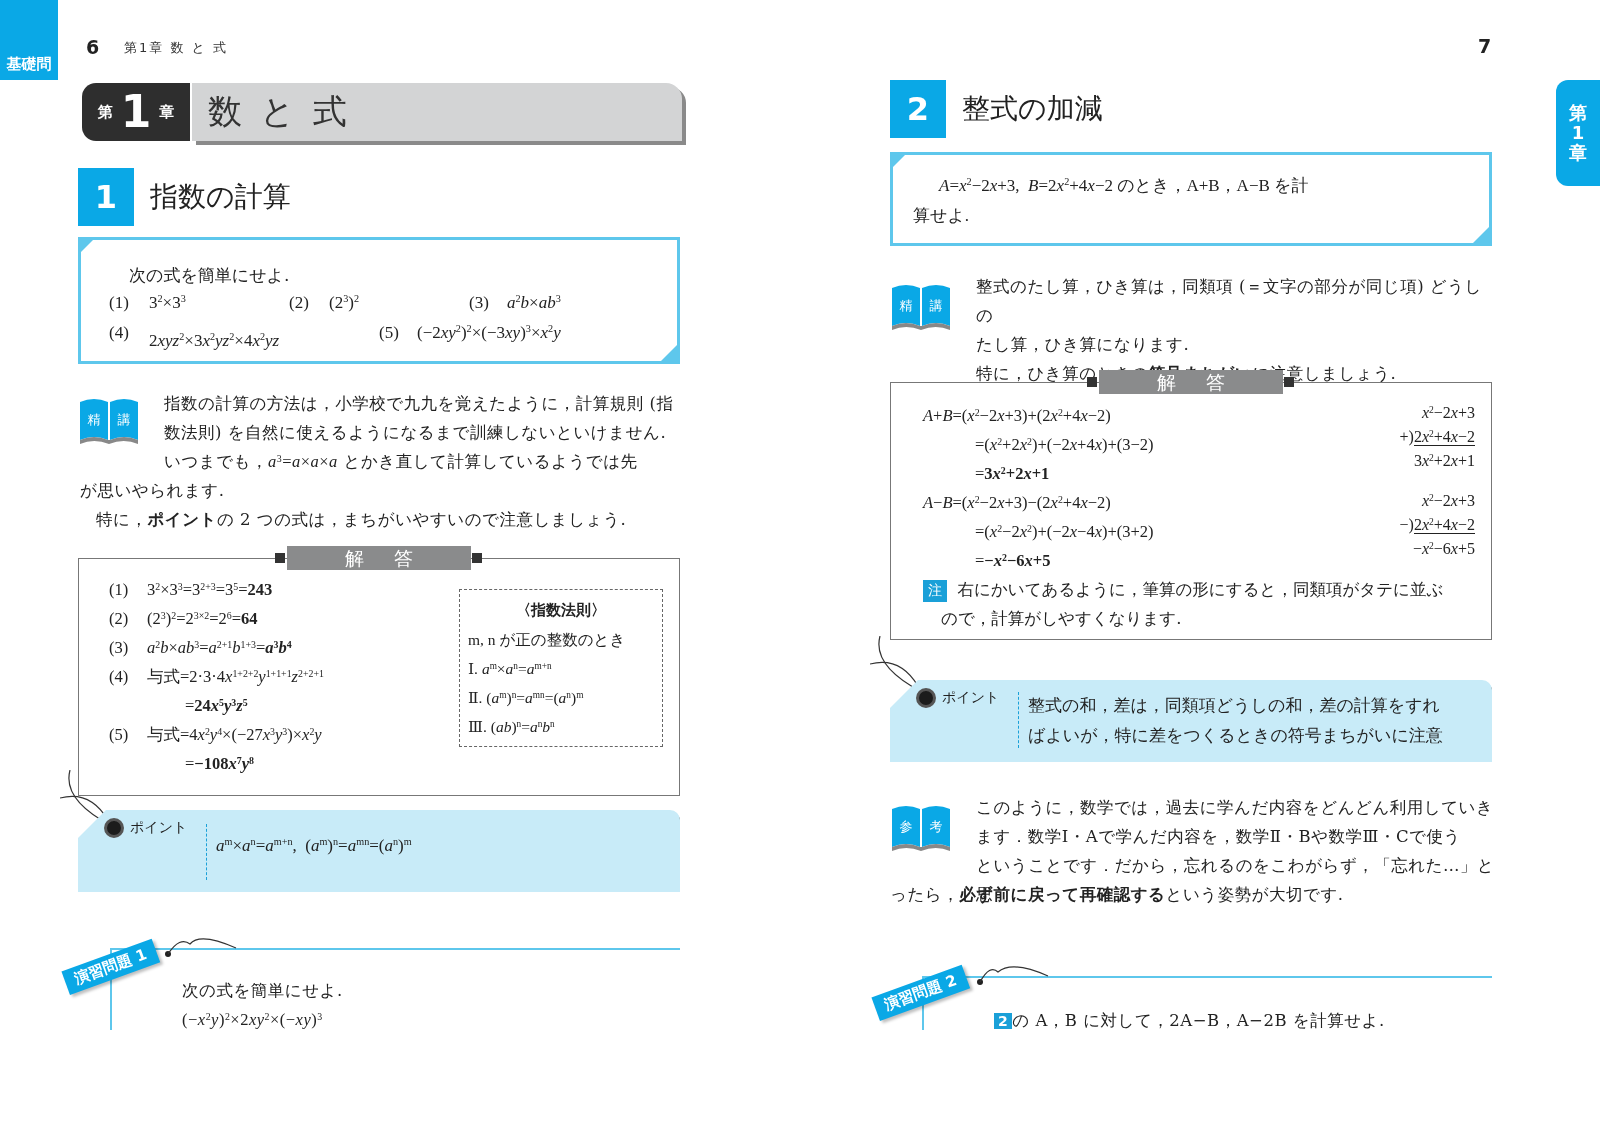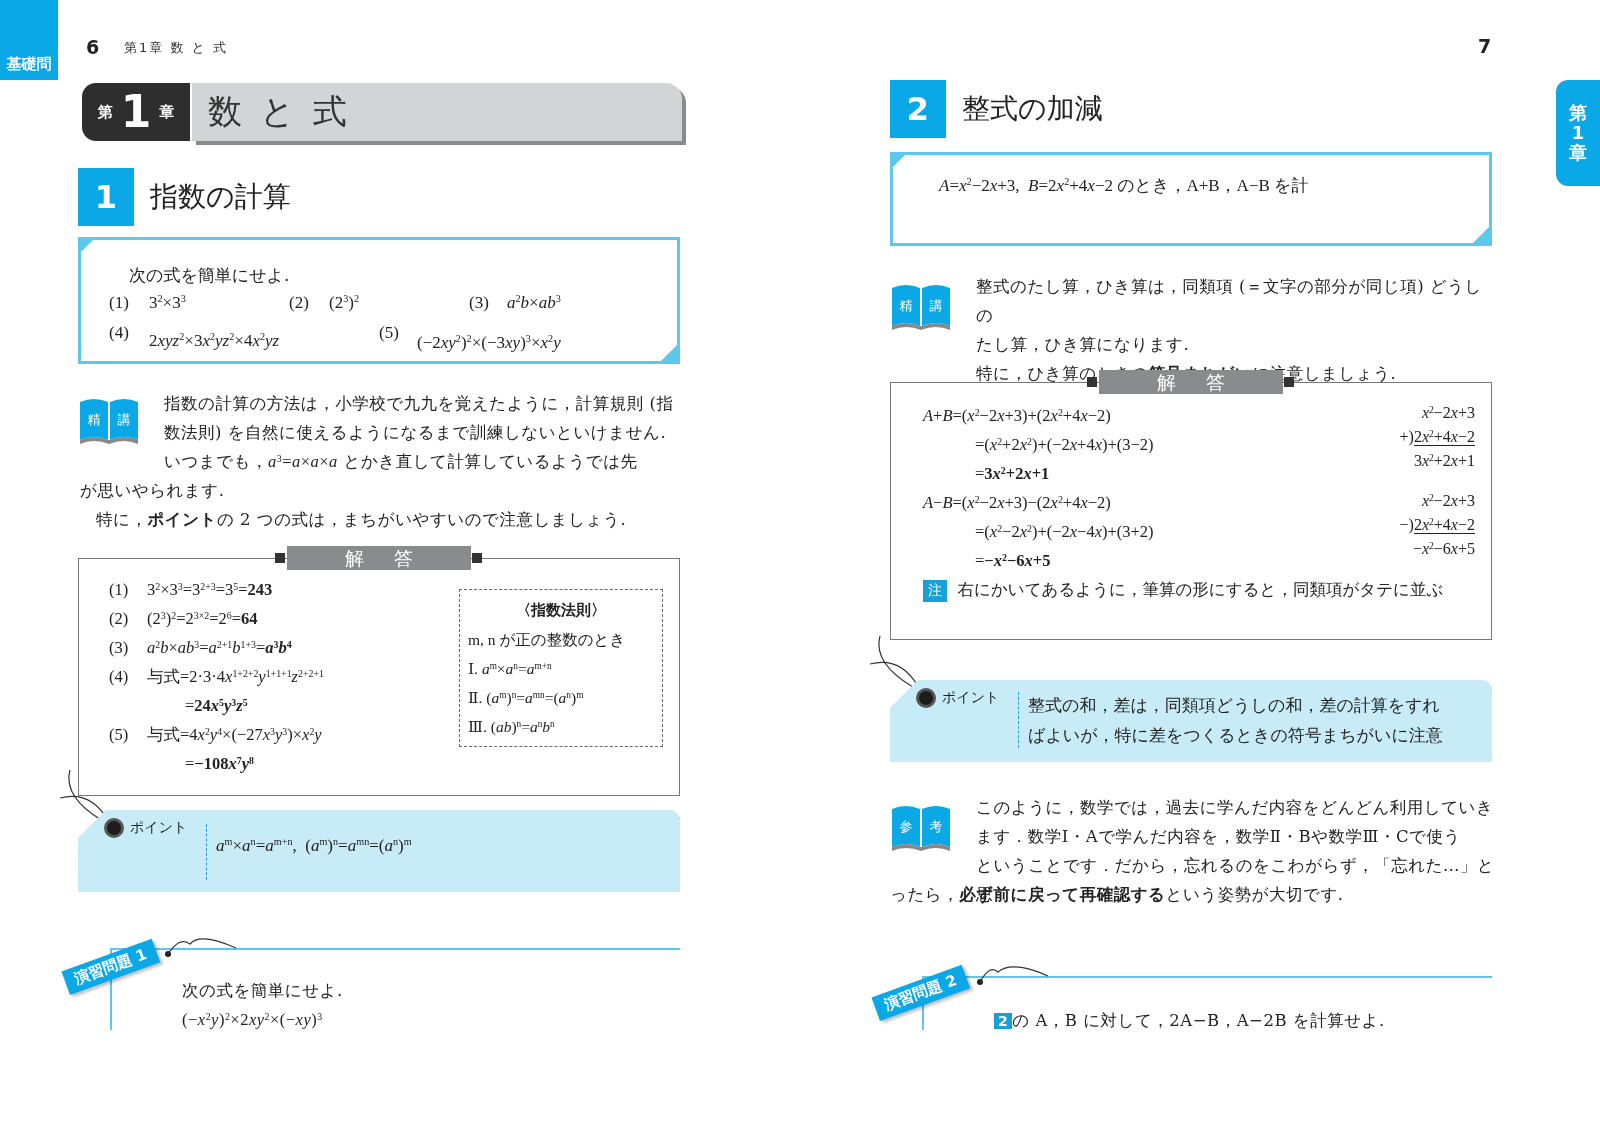--- a/index.html
+++ b/index.html
@@ -93,21 +93,21 @@
     <span style="position:absolute; left:40px;">3<sup>2</sup>×3<sup>3</sup></span>
     <span style="position:absolute; left:180px;">(2)</span>
     <span style="position:absolute; left:220px;">(2<sup>3</sup>)<sup>2</sup></span>
     <span style="position:absolute; left:360px;">(3)</span>
     <span style="position:absolute; left:398px;"><i class="m">a</i><sup>2</sup><i class="m">b</i>×<i class="m">ab</i><sup>3</sup></span>
   </div>
   <div class="abs prob-text math" style="left:28px; top:78px; width:570px;">
     <span style="position:absolute; left:0;">(4)</span>
     <span style="position:absolute; left:40px; white-space:nowrap;margin-top:8px;">2<i class="m">xyz</i><sup>2</sup>×3<i class="m">x</i><sup>2</sup><i class="m">yz</i><sup>2</sup>×4<i class="m">x</i><sup>2</sup><i class="m">yz</i></span>
     <span style="position:absolute; left:270px;">(5)</span>
-    <span style="position:absolute; left:308px; white-space:nowrap;margin-top:10px;">(−2<i class="m">xy</i><sup>2</sup>)<sup>2</sup>×(−3<i class="m">xy</i>)<sup>3</sup>×<i class="m">x</i><sup>2</sup><i class="m">y</i></span>
+    <span style="position:absolute; left:308px; white-space:nowrap;">(−2<i class="m">xy</i><sup>2</sup>)<sup>2</sup>×(−3<i class="m">xy</i>)<sup>3</sup>×<i class="m">x</i><sup>2</sup><i class="m">y</i></span>
   </div>
 </div>
 
 <svg class="abs book" style="left:78px; top:396px;" viewBox="0 0 62 50">
   <path d="M2 6 Q16 0 30 6 L30 44 Q16 38 2 44 Z" fill="#0aa8e6"></path>
   <path d="M32 6 Q46 0 60 6 L60 44 Q46 38 32 44 Z" fill="#0aa8e6"></path>
   <path d="M2 44 Q16 38 30 44 L32 44 Q46 38 60 44 L60 48 Q46 42 31 48 Q16 42 2 48 Z" fill="#888"></path>
   <text x="16" y="28" fill="#fff" font-size="13" text-anchor="middle" font-family="DejaVu Sans">精</text>
   <text x="46" y="28" fill="#fff" font-size="13" text-anchor="middle" font-family="DejaVu Sans">講</text>
 </svg>
@@ -189,20 +189,21 @@
   <span>1</span>
   <span>章</span>
 </div>
 
 <div class="abs sec-num sans" style="left:890px; top:80px;">2</div>
 <div class="abs sec-title sans" style="left:962px; top:90px;">整式の加減</div>
 
 <div class="abs prob-box" style="left:890px; top:152px; width:602px; height:94px;">
   <div class="abs prob-text math" style="left:20px; top:16px; width:570px;">
     <div style="padding-left:26px;"><i class="m">A</i>=<i class="m">x</i><sup>2</sup>−2<i class="m">x</i>+3,&nbsp; <i class="m">B</i>=2<i class="m">x</i><sup>2</sup>+4<i class="m">x</i>−2<span> のとき，A+B，A−B を計</span></div>
+    <div>算せよ.</div>
   </div>
 </div>
 
 <svg class="abs book" style="left:890px; top:282px;" viewBox="0 0 62 50">
   <path d="M2 6 Q16 0 30 6 L30 44 Q16 38 2 44 Z" fill="#0aa8e6"></path>
   <path d="M32 6 Q46 0 60 6 L60 44 Q46 38 32 44 Z" fill="#0aa8e6"></path>
   <path d="M2 44 Q16 38 30 44 L32 44 Q46 38 60 44 L60 48 Q46 42 31 48 Q16 42 2 48 Z" fill="#888"></path>
   <text x="16" y="28" fill="#fff" font-size="13" text-anchor="middle" font-family="DejaVu Sans">精</text>
   <text x="46" y="28" fill="#fff" font-size="13" text-anchor="middle" font-family="DejaVu Sans">講</text>
 </svg>
@@ -232,20 +233,21 @@
     <div>3<i class="m">x</i><sup>2</sup>+2<i class="m">x</i>+1</div>
   </div>
   <div class="abs ans-text math" style="right:16px; top:106px; text-align:right; line-height:24px; font-size:16px;">
     <div><i class="m">x</i><sup>2</sup>−2<i class="m">x</i>+3</div>
     <div>−)<span class="ul">2<i class="m">x</i><sup>2</sup>+4<i class="m">x</i>−2</span></div>
     <div>−<i class="m">x</i><sup>2</sup>−6<i class="m">x</i>+5</div>
   </div>
 
   <div class="abs ans-text" style="left:32px; top:192px; width:560px;">
     <div><span class="note-mark">注</span>&nbsp; <span>右にかいてあるように，筆算の形にすると，同類項がタテに並ぶ</span></div>
+    <div style="padding-left:18px;">ので，計算がしやすくなります.</div>
   </div>
 </div>
 
 <svg class="abs" style="left:870px; top:636px;" width="80" height="70">
   <path d="M10 0 Q2 30 52 56" stroke="#333" fill="none" stroke-width="1.2"></path>
   <path d="M0 28 Q30 20 48 50" stroke="#333" fill="none" stroke-width="1.2"></path>
 </svg>
 <div class="abs point-box" style="left:890px; top:680px; width:602px; height:82px;padding-left:17px;">
   <div class="abs point-sep" style="left:128px; top:12px; height:56px;"></div>
   <div class="abs sans" style="left:138px; top:10px; font-size:17px; line-height:30px; color:#222;">

